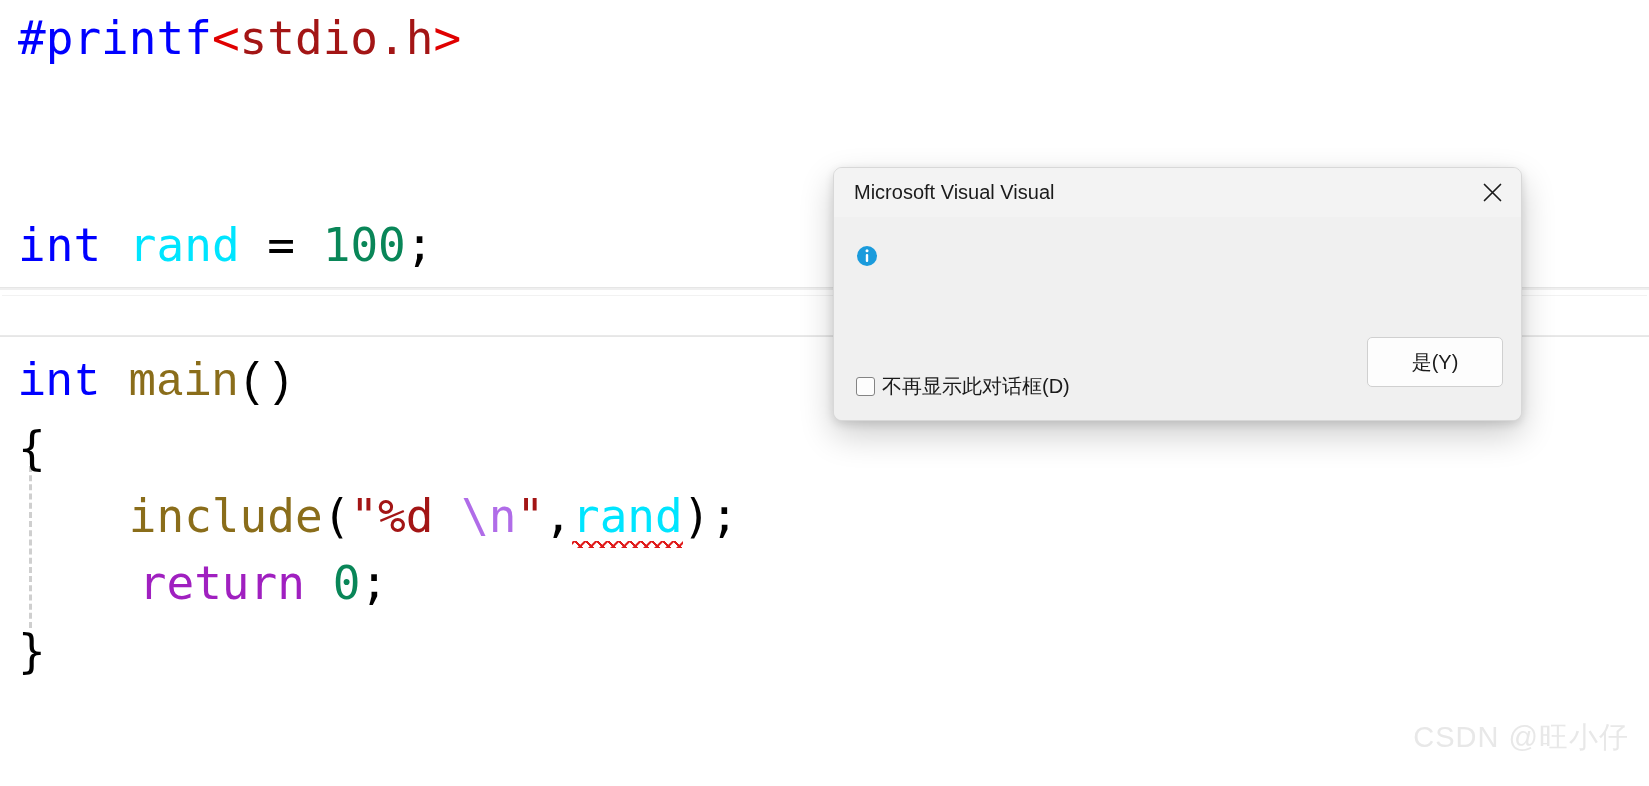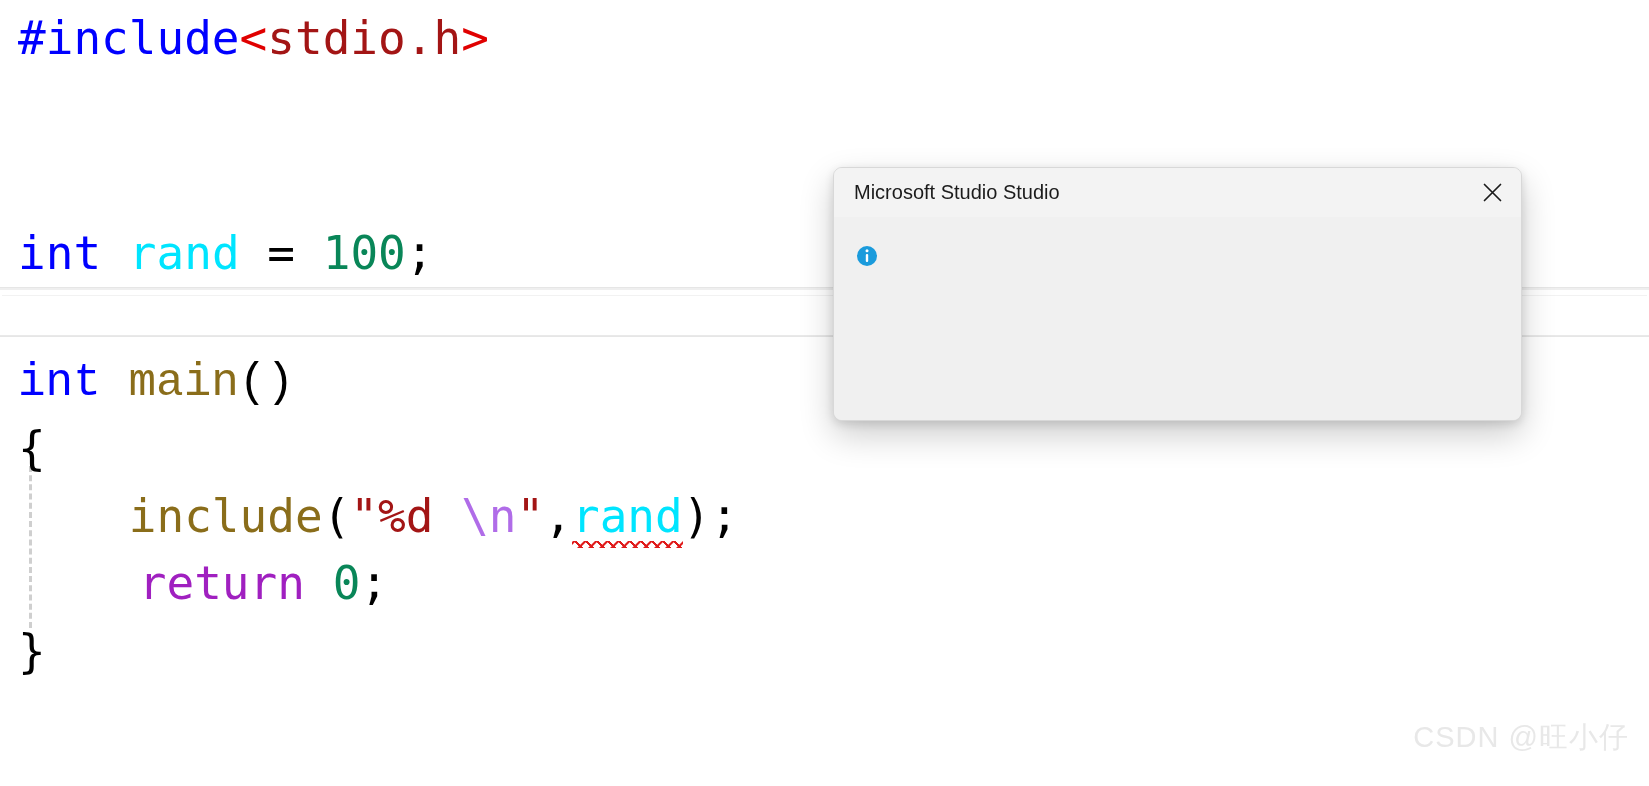--- a/index.html
+++ b/index.html
@@ -231,57 +231,62 @@
 </head>
 <body>
 
 <div id="editor">
 
   <div id="editor-strip-band"></div>
 
   <div id="indent-guide"></div>
 
   <div id="code-lines">
-      <div class="code-line" style="left: 18px; top: 15px;"><span class="tok-macro">#include</span><span class="tok-angle">&lt;</span><span class="tok-header">stdio.h</span><span class="tok-angle">&gt;</span></div>
-      <div class="code-line" style="left: 18px; top: 230px;"><span class="tok-kw">int</span><span class="tok-punct"> </span><span class="tok-var">rand</span><span class="tok-punct"> </span><span class="tok-punct">=</span><span class="tok-punct"> </span><span class="tok-num">100</span><span class="tok-punct">;</span></div>
+      <div class="code-line" style="left: 18px; top: 15px;"><span class="tok-macro">#printf</span><span class="tok-angle">&lt;</span><span class="tok-header">stdio.h</span><span class="tok-angle">&gt;</span></div>
+      <div class="code-line" style="left: 18px; top: 222px;"><span class="tok-kw">int</span><span class="tok-punct"> </span><span class="tok-var">rand</span><span class="tok-punct"> </span><span class="tok-punct">=</span><span class="tok-punct"> </span><span class="tok-num">100</span><span class="tok-punct">;</span></div>
       <div class="code-line" style="left: 18px; top: 360px; font-family: Liberation Mono, monospace;"><span class="tok-kw">int</span><span class="tok-punct"> </span><span class="tok-fn">main</span><span class="tok-punct">()</span></div>
       <div class="code-line" style="left: 18px; top: 425px;"><span class="tok-punct">{</span></div>
       <div class="code-line" style="left: 18px; top: 493px;"><span class="tok-punct">    </span><span class="tok-fn">include</span><span class="tok-punct">(</span><span class="tok-str">"%d </span><span class="tok-esc">\n</span><span class="tok-str">"</span><span class="tok-punct">,</span><span class="tok-var squiggle">rand</span><span class="tok-punct">)</span><span class="tok-punct">;</span></div>
       <div class="code-line" style="left: 28px; top: 560px;"><span class="tok-punct">    </span><span class="tok-ret">return</span><span class="tok-punct"> </span><span class="tok-num">0</span><span class="tok-punct">;</span></div>
       <div class="code-line" style="left: 18px; top: 628px;"><span class="tok-punct">}</span></div>
     </div>
 
   <div id="editor-strip">
     <div id="editor-strip-inner"></div>
   </div>
 </div>
 
 <div id="vs-dialog">
 
   <div id="vs-dialog-titlebar">
-    <span id="vs-dialog-title">Microsoft Studio Studio</span>
+    <span id="vs-dialog-title">Microsoft Visual Visual</span>
 
     <div id="vs-dialog-close">
       <svg width="21" height="21" viewBox="0 0 21 21" aria-hidden="true">
         <path d="M2.5 2.5 L18.5 18.5 M18.5 2.5 L2.5 18.5" stroke="#1b1b1b" stroke-width="1.7" fill="none" stroke-linecap="round"></path>
       </svg>
     </div>
   </div>
 
   <div id="vs-dialog-body">
 
     <div id="vs-info-icon">
       <svg width="22" height="22" viewBox="0 0 22 22" aria-hidden="true">
         <circle cx="11" cy="11" r="10" fill="#1a9bdc"></circle>
         <rect x="9.8" y="9" width="2.4" height="8" rx="1.1" fill="#ffffff"></rect>
         <circle cx="11" cy="5.8" r="1.5" fill="#ffffff"></circle>
       </svg>
     </div>
 
 
     <div id="vs-button-row">
-    </div>
-
+      <div class="vs-btn">是(Y)</div>
+    </div>
+
+    <div id="vs-checkbox-row">
+      <div id="vs-checkbox-box"></div>
+      <span id="vs-checkbox-label">不再显示此对话框(D)</span>
+    </div>
 
   </div>
 </div>
 
 <div id="watermark">CSDN @旺小仔</div>
 
 </body></html>

